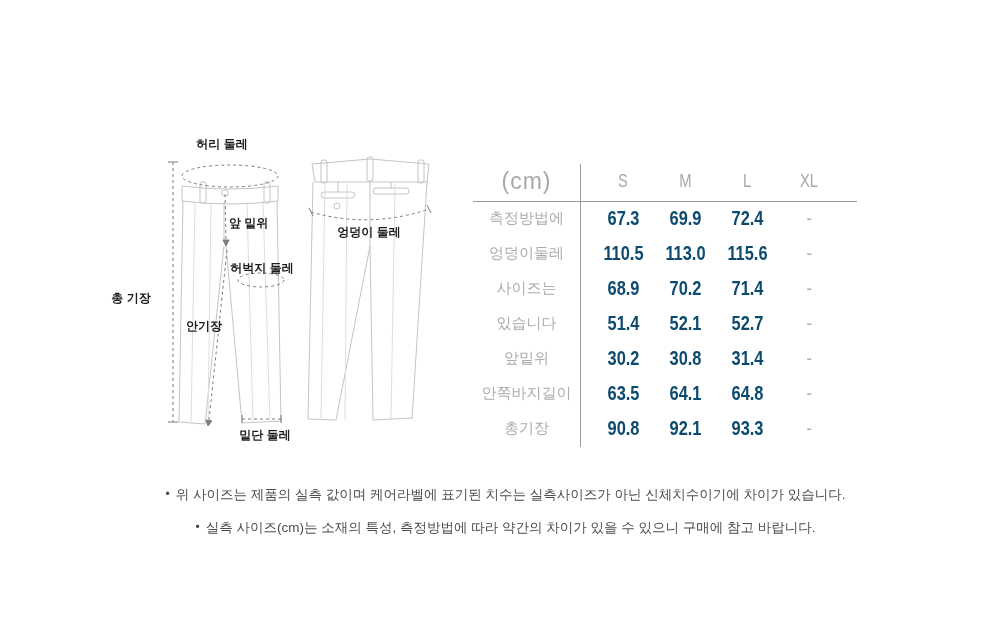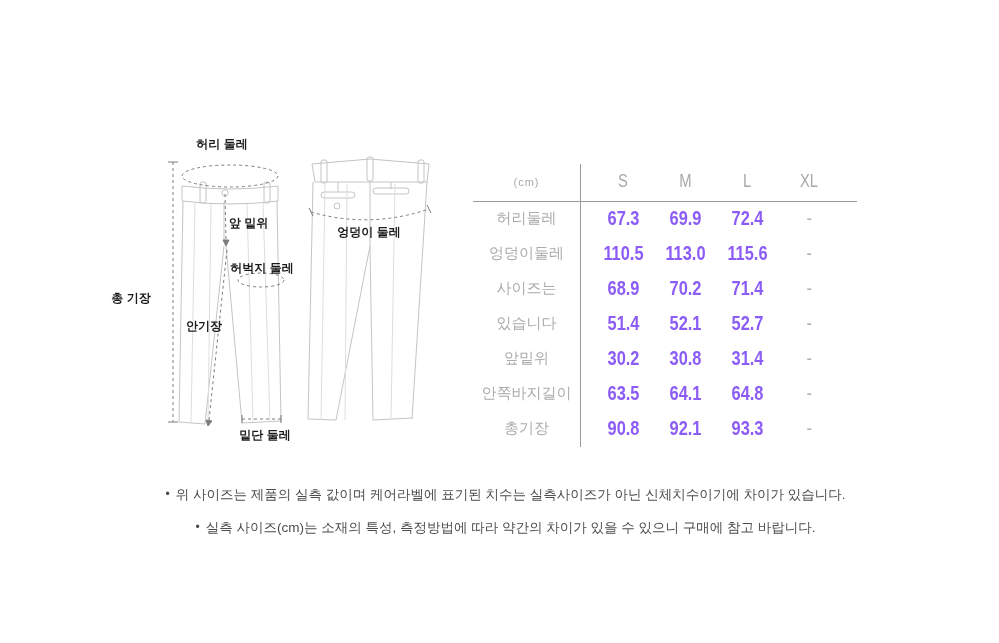--- a/index.html
+++ b/index.html
@@ -22,25 +22,25 @@
   .diagram svg { display:block; }
   .dg-label { font-family:"Liberation Sans","DejaVu Sans",sans-serif; font-size:12px; font-weight:700; fill:#1b1b1b; }
 
   
   .size-table { position:absolute; left:473px; top:162px; width:384px; }
   .t-vline  { position:absolute; left:107px; top:2px; width:1px; height:283px; background:#9b9b9b; }
   .t-hline  { position:absolute; left:0; top:39px; width:384px; height:1px; background:#9b9b9b; }
   .trow { display:grid; grid-template-columns:107px 12px 62px 62px 62px 62px; align-items:center; }
   .thead { height:39px; }
   .tbody-row { height:35px; }
-  .unit-cell { text-align:center; font-size:11px; color:#a8a8a8; letter-spacing:1px; }
+  .unit-cell { text-align:center; font-size:23px; color:#a8a8a8; letter-spacing:1px; }
   .size-head { text-align:center; font-size:18px; color:#a8a8a8; font-weight:400; }
   .size-head span, .val span { display:inline-block; transform:scaleX(0.82); transform-origin:center; white-space:nowrap; }
   .row-label { text-align:center; font-size:15px; color:#ababab; }
-  .val { text-align:center; font-size:20px; font-weight:700; color:#8b5cf6; }
+  .val { text-align:center; font-size:20px; font-weight:700; color:#0c4a6e; }
   .trow .val:last-child { color:#b3b3b3; font-weight:400; }
 
   
   .notes { position:absolute; top:484px; left:0; width:100%; text-align:center; }
   .note-line { height:20px; line-height:20px; margin-bottom:13px; font-size:13.5px; color:#4c4c4c;padding-left:12px; }
   .bullet { display:inline-block; margin-right:6px; font-size:12px; color:#4c4c4c; vertical-align:1px; }
 </style>
 </head>
 <body>
 
@@ -134,21 +134,21 @@
     <div class="trow thead">
       <div class="unit-cell">(cm)</div>
       <div></div>
       <div class="size-head"><span>S</span></div>
       <div class="size-head"><span>M</span></div>
       <div class="size-head"><span>L</span></div>
       <div class="size-head"><span>XL</span></div>
     </div>
 
     <div class="trow tbody-row">
-      <div class="row-label">허리둘레</div>
+      <div class="row-label">측정방법에</div>
         <div></div>
       <div class="val"><span>67.3</span></div>
       <div class="val"><span>69.9</span></div>
       <div class="val"><span>72.4</span></div>
       <div class="val"><span>-</span></div>
     </div>
 
     <div class="trow tbody-row">
       <div class="row-label">엉덩이둘레</div>
         <div></div>

